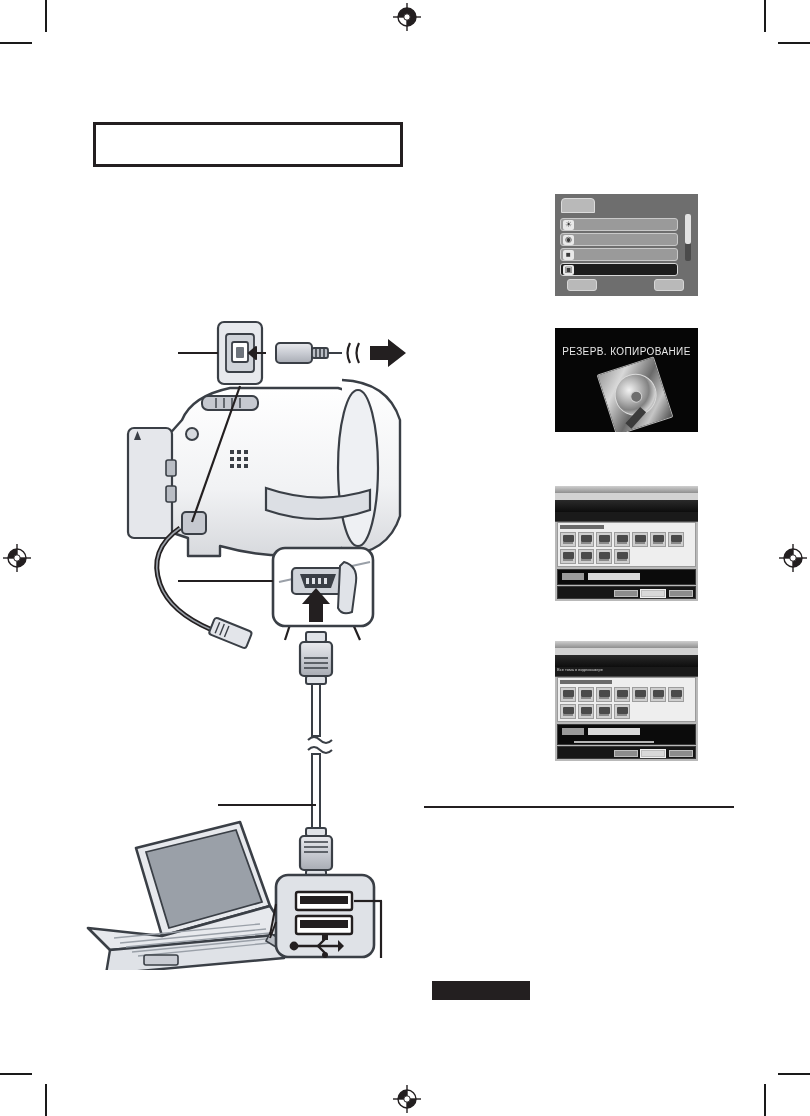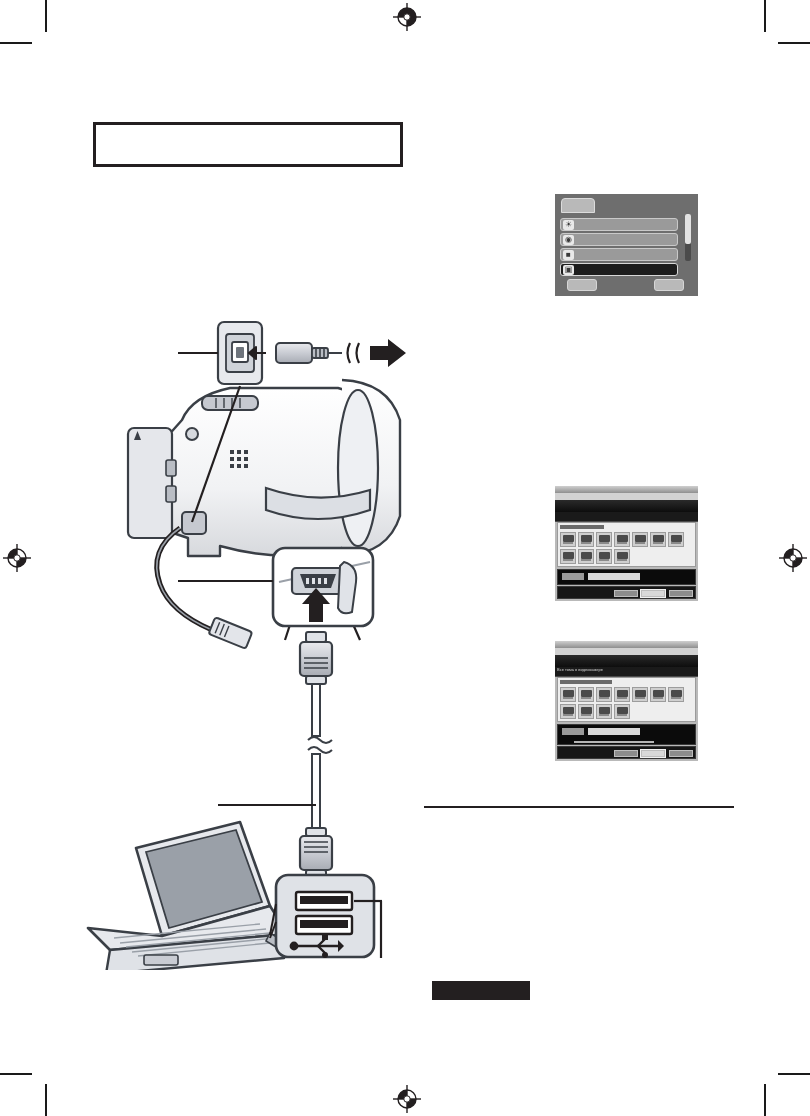--- a/index.html
+++ b/index.html
@@ -561,20 +561,29 @@
     </div>
 
     <div class="menu-btn" style="left:12px;">
       <span style="font-size: 0px; line-height: 0; color: transparent;"></span>
     </div>
     <div class="menu-btn" style="right:14px;">
       <span style="font-size: 0px; line-height: 0; color: transparent;"></span>
     </div>
   </div>
 
+  <div class="shot backup-screen" style="left:555px; top:328px; width:143px; height:104px;">
+    <div class="backup-title">РЕЗЕРВ. КОПИРОВАНИЕ</div>
+    <div class="hdd">
+      <div class="hdd-platter"></div>
+      <div class="hdd-hub"></div>
+      <div class="hdd-arm"></div>
+    </div>
+
+  </div>
 
   <div class="shot sw" style="left:555px; top:486px; width:143px; height:115px;">
     <div class="sw-titlebar"></div>
     <div class="sw-menubar"></div>
     <div class="sw-toolbar"></div>
     <div class="sw-tabstrip"></div>
 
     <div class="sw-thumbarea">
       <div class="sw-line" style="left:2px; top:2px; width:44px; height:4px; background:#6a6a6a;"></div>
       <div class="sw-thumbs">

